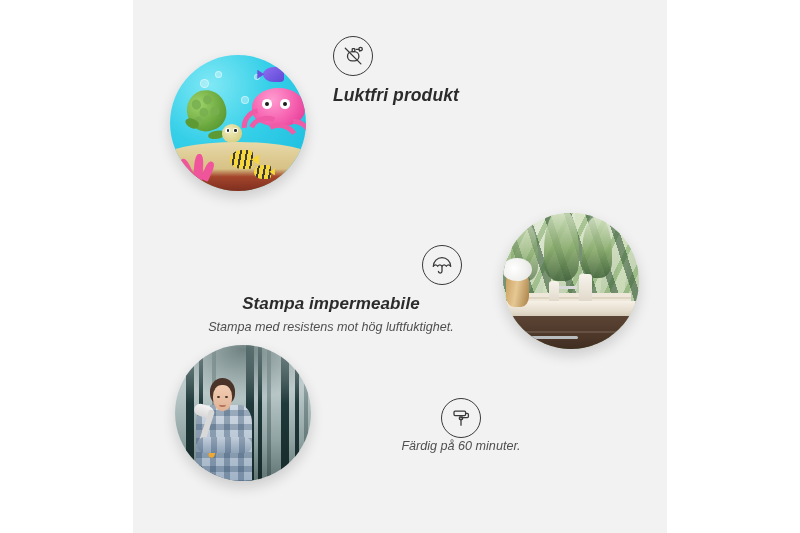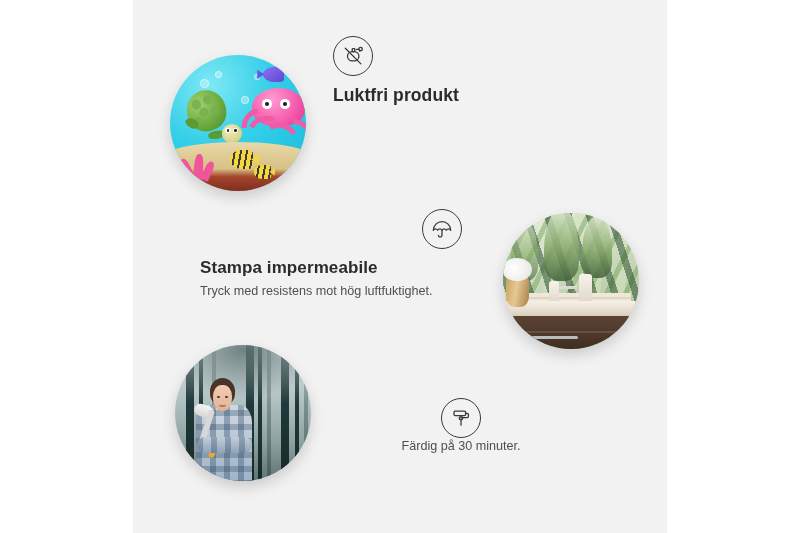--- a/index.html
+++ b/index.html
@@ -243,21 +243,21 @@
     position: absolute; left: 4%; top: 26%; width: 26%; height: 11%;
     background: linear-gradient(180deg, #f4f4f4 0%, #d6d6d6 100%);
     border-radius: 7px; transform: rotate(18deg);
   }
   .w-roller-grip {
     position: absolute; left: 24%; top: 62%; width: 8%; height: 14%;
     background: #f0a830; border-radius: 3px; transform: rotate(18deg);
   }
 
   
-  .feature { position: absolute; }
+  .feature { position: absolute; font-style: italic; }
   .feat-icon {
     width: 38px; height: 38px;
     border: 1.6px solid #3a3a3a;
     border-radius: 50%;
     display: flex; align-items: center; justify-content: center;
   }
   .feat-icon svg { display: block; }
   .feat-title {
     font-size: 17.5px;
     font-weight: bold;
@@ -267,21 +267,21 @@
   }
   .feat-desc {
     font-size: 12.6px;
     line-height: 1.42;
     color: #4f4f4f;
   }
 
   #f1 { left: 333px; top: 36px; width: 296px; }
   #f1 .feat-icon { margin-left: 0; }
 
-  #f2 { left: 200px; top: 209px; width: 262px; text-align: left; }
+  #f2 { left: 200px; top: 245px; width: 262px; text-align: center; }
   #f2 .feat-icon { margin-left: auto; }
   #f2 .feat-title { font-size: 17px; }
   #f2 .feat-desc { font-size: 12.6px; }
 
   #f3 { left: 330px; top: 398px; width: 262px; text-align: center; }
   #f3 .feat-icon { margin: 0 auto; }
   #f3 .feat-title { font-size: 17px; }
   #f3 .feat-desc { font-size: 12.6px; }
 </style>
 </head>
@@ -383,21 +383,21 @@
 
   <div class="feature" id="f2">
     <div class="feat-icon">
       <svg width="24" height="24" viewBox="0 0 24 24" fill="none" stroke="#3a3a3a" stroke-width="1.3" stroke-linecap="round" stroke-linejoin="round">
         <path d="M3.4 13.2 a8.6 8.6 0 0 1 17.2 0"></path>
         <path d="M3.4 13.2 q2.15 -2.6 4.3 0 q2.15 -2.6 4.3 0 q2.15 -2.6 4.3 0 q2.15 -2.6 4.3 0"></path>
         <path d="M12 13.2 v5.1 a1.8 1.8 0 0 1 -3.6 0"></path>
       </svg>
     </div>
     <div class="feat-title">Stampa impermeabile</div>
-    <div class="feat-desc">Tryck med resistens mot hög luftfuktighet.</div>
+    <div class="feat-desc">Stampa med resistens mot hög luftfuktighet.</div>
   </div>
 
   <div class="photo" id="photo3" style="left:175px; top:345px; width:136px; height:136px;">
     <div class="inner">
       <div class="forest-bg"></div>
       <div class="tree-canopy"></div>
       <div class="tree thick" style="left:8%;"></div>
       <div class="tree" style="left:18%;"></div>
       <div class="tree faint" style="left:27%;"></div>
       <div class="tree thick" style="left:52%;"></div>
@@ -425,15 +425,15 @@
 
   <div class="feature" id="f3">
     <div class="feat-icon">
       <svg width="24" height="24" viewBox="0 0 24 24" fill="none" stroke="#3a3a3a" stroke-width="1.3" stroke-linecap="round" stroke-linejoin="round">
         <rect x="5" y="5.2" width="11.6" height="4.4" rx="1.1"></rect>
         <path d="M16.6 7.4 h1.7 a1.1 1.1 0 0 1 1.1 1.1 v2.1 a1.1 1.1 0 0 1 -1.1 1.1 h-6.4"></path>
         <rect x="10.4" y="11" width="3.2" height="2.5" rx="0.7"></rect>
         <line x1="12" y1="13.5" x2="12" y2="19.2"></line>
       </svg>
     </div>
-    <div class="feat-desc">Färdig på 30 minuter.</div>
+    <div class="feat-desc">Färdig på 60 minuter.</div>
   </div>
 </div>
 
 </body></html>

